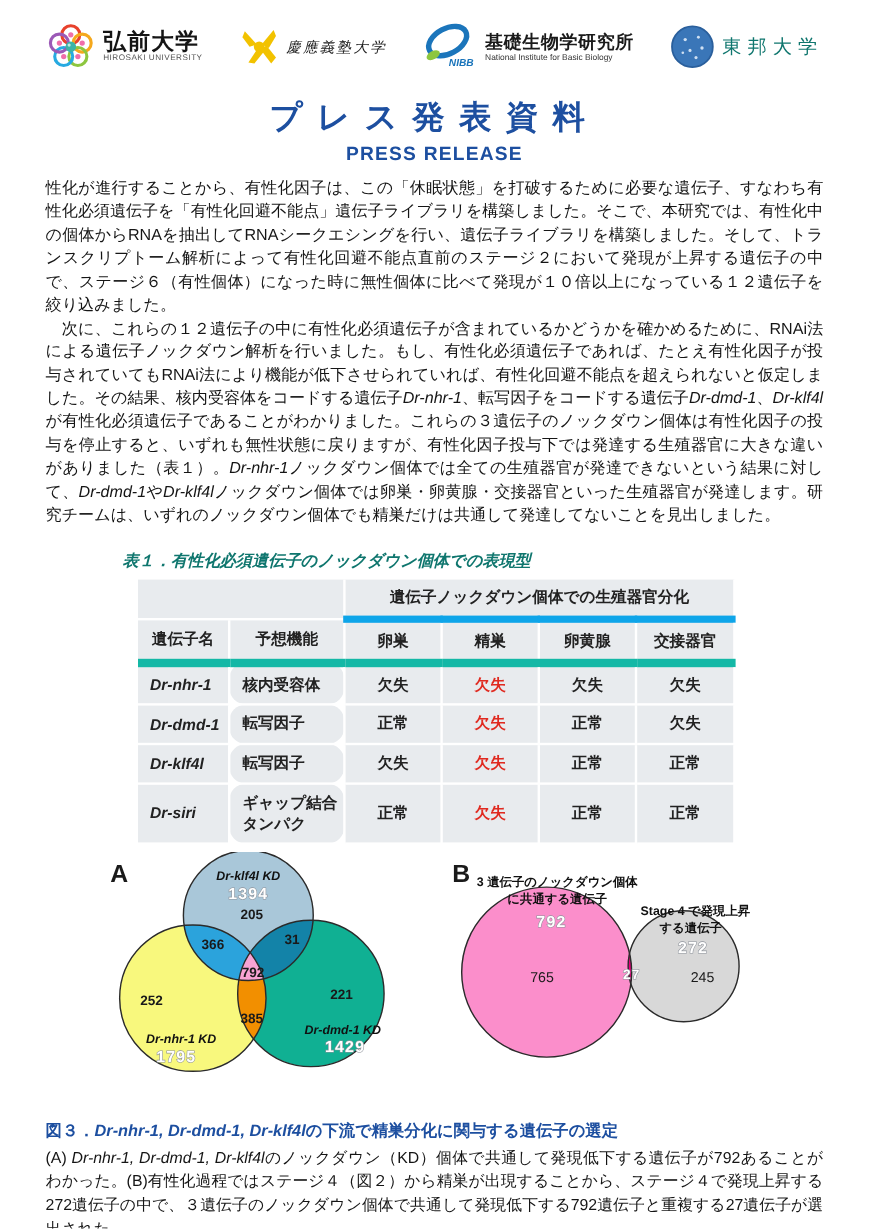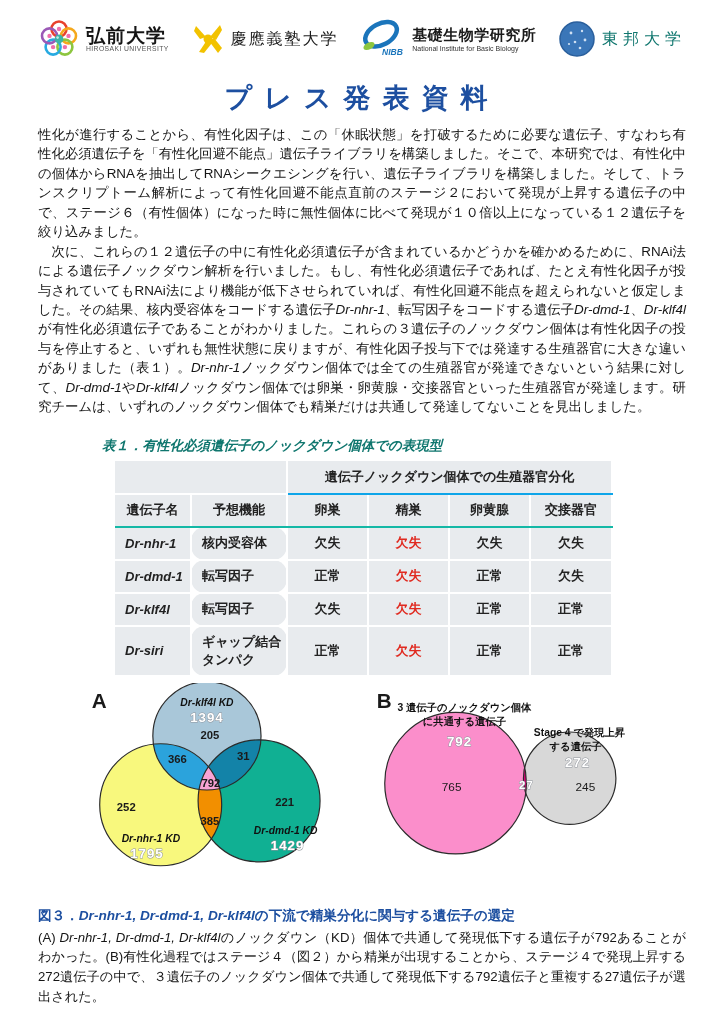--- a/index.html
+++ b/index.html
@@ -9,21 +9,21 @@
     font-family:"Liberation Sans", sans-serif; color:#111;
   }
   .page { width:724px; height:1024px; background:#fff; padding:10px 38px 0 38px; overflow:hidden; }
 
   
   .logo-bar { display:flex; align-items:center; justify-content:space-between; padding:4px 0 2px 0; height:56px; }
   .logo-block { display:flex; align-items:center; gap:6px; }
   .logo-text-jp { font-weight:bold; font-size:19px; letter-spacing:1px; color:#151515; line-height:1.05; }
   .logo-text-en { font-size:6.8px; color:#555; letter-spacing:0.4px; }
   .serif-jp { font-family:"Liberation Serif", serif; font-weight:normal; }
-  .keio-jp { font-size:16px; letter-spacing:2px; color:#1a1a1a; }
+  .keio-jp { font-size:12px; letter-spacing:2px; color:#1a1a1a;font-style:italic; }
   .nibb-jp { font-size:15px; font-weight:bold; color:#1a1a1a; letter-spacing:0.5px; }
   .nibb-en { font-size:7px; color:#333; }
   .toho-jp { font-size:16px; letter-spacing:5px; color:#0f766e; }
 
   
   .page-title { text-align:center; color:#1d4fa0; font-size:27px; font-weight:bold; letter-spacing:12px; margin-top:14px; }
   .page-subtitle { text-align:center; color:#1d4fa0; font-size:16px; font-weight:bold; letter-spacing:1px; margin-top:4px; }
 
   
   .body-text { margin-top:9px; font-size:13.4px; line-height:1.45; text-align:justify; color:#151515; font-weight:500; }
@@ -32,22 +32,22 @@
 
   
   .table-title { margin:20px 0 6px 64px; font-size:13.5px; font-weight:bold; color:#0f766e;font-style:italic; }
   table.pheno { border-collapse:collapse; margin-left:77px; }
   table.pheno td, table.pheno th {
     background:#e8ebee; font-size:13px; font-weight:bold; color:#222;
     border-right:2px solid #fff; border-bottom:2px solid #fff;
     text-align:center; vertical-align:middle; padding:6px 4px; height:33px;
   }
   table.pheno .blank { background:#e8ebee; }
-  table.pheno .group-hd { border-bottom:2px solid #0ea5e9; font-size:13px; }
-  table.pheno tr.colhead th { border-bottom:2px solid #14b8a6; }
+  table.pheno .group-hd { border-bottom:6px solid #0ea5e9; font-size:13px; }
+  table.pheno tr.colhead th { border-bottom:7px solid #14b8a6; }
   table.pheno td.gene { font-style:italic; text-align:left; padding-left:10px; }
   table.pheno td.func { text-align:left; padding-left:10px;border-radius:14px; }
   table.pheno td.red { color:#e02a20; }
   .col-gene { width:76px; } .col-func { width:96px; }
   .col-o { width:81px; } .col-t { width:81px; } .col-y { width:81px; } .col-c { width:82px; }
 
   
   .venn-row { display:flex; margin-top:6px; margin-left:44px; }
   .venn-svg { display:block; }
   .panel-label { font-size:21px; font-weight:bold; fill:#1a1a1a; }
@@ -134,20 +134,21 @@
           <circle cx="11" cy="24" r="1.1"></circle>
             <circle cx="22" cy="28" r="1.3"></circle>
         </g>
       </svg>
       <div class="serif-jp toho-jp">東邦大学</div>
     </div>
 
   </div>
 
   <div class="page-title">プレス発表資料</div>
+  <div class="page-subtitle">PRESS RELEASE</div>
 
   <div class="body-text">
     <p><span>性化が進行することから、有性化因子は、この「休眠状態」を打破するために必要な遺伝子、すなわち有性化必須遺伝子を「有性化回避不能点」遺伝子ライブラリを構築しました。そこで、本研究では、有性化中の個体からRNAを抽出してRNAシークエシングを行い、遺伝子ライブラリを構築しました。そして、トランスクリプトーム解析によって有性化回避不能点直前のステージ２において発現が上昇する遺伝子の中で、ステージ６（有性個体）になった時に無性個体に比べて発現が１０倍以上になっている１２遺伝子を絞り込みました。</span></p>
     <p><span>　次に、これらの１２遺伝子の中に有性化必須遺伝子が含まれているかどうかを確かめるために、RNAi法による遺伝子ノックダウン解析を行いました。もし、有性化必須遺伝子であれば、たとえ有性化因子が投与されていてもRNAi法により機能が低下させられていれば、有性化回避不能点を超えられないと仮定しました。その結果、核内受容体をコードする遺伝子</span><span class="seg-i">Dr-nhr-1</span><span>、転写因子をコードする遺伝子</span><span class="seg-i">Dr-dmd-1</span><span>、</span><span class="seg-i">Dr-klf4l</span><span>が有性化必須遺伝子であることがわかりました。これらの３遺伝子のノックダウン個体は有性化因子の投与を停止すると、いずれも無性状態に戻りますが、有性化因子投与下では発達する生殖器官に大きな違いがありました（表１）。</span><span class="seg-i">Dr-nhr-1</span><span>ノックダウン個体では全ての生殖器官が発達できないという結果に対して、</span><span class="seg-i">Dr-dmd-1</span><span>や</span><span class="seg-i">Dr-klf4l</span><span>ノックダウン個体では卵巣・卵黄腺・交接器官といった生殖器官が発達します。研究チームは、いずれのノックダウン個体でも精巣だけは共通して発達してないことを見出しました。</span></p>
   </div>
 
   <div class="table-title">表１．有性化必須遺伝子のノックダウン個体での表現型</div>
   <table class="pheno">
     <colgroup>
       <col class="col-gene">

